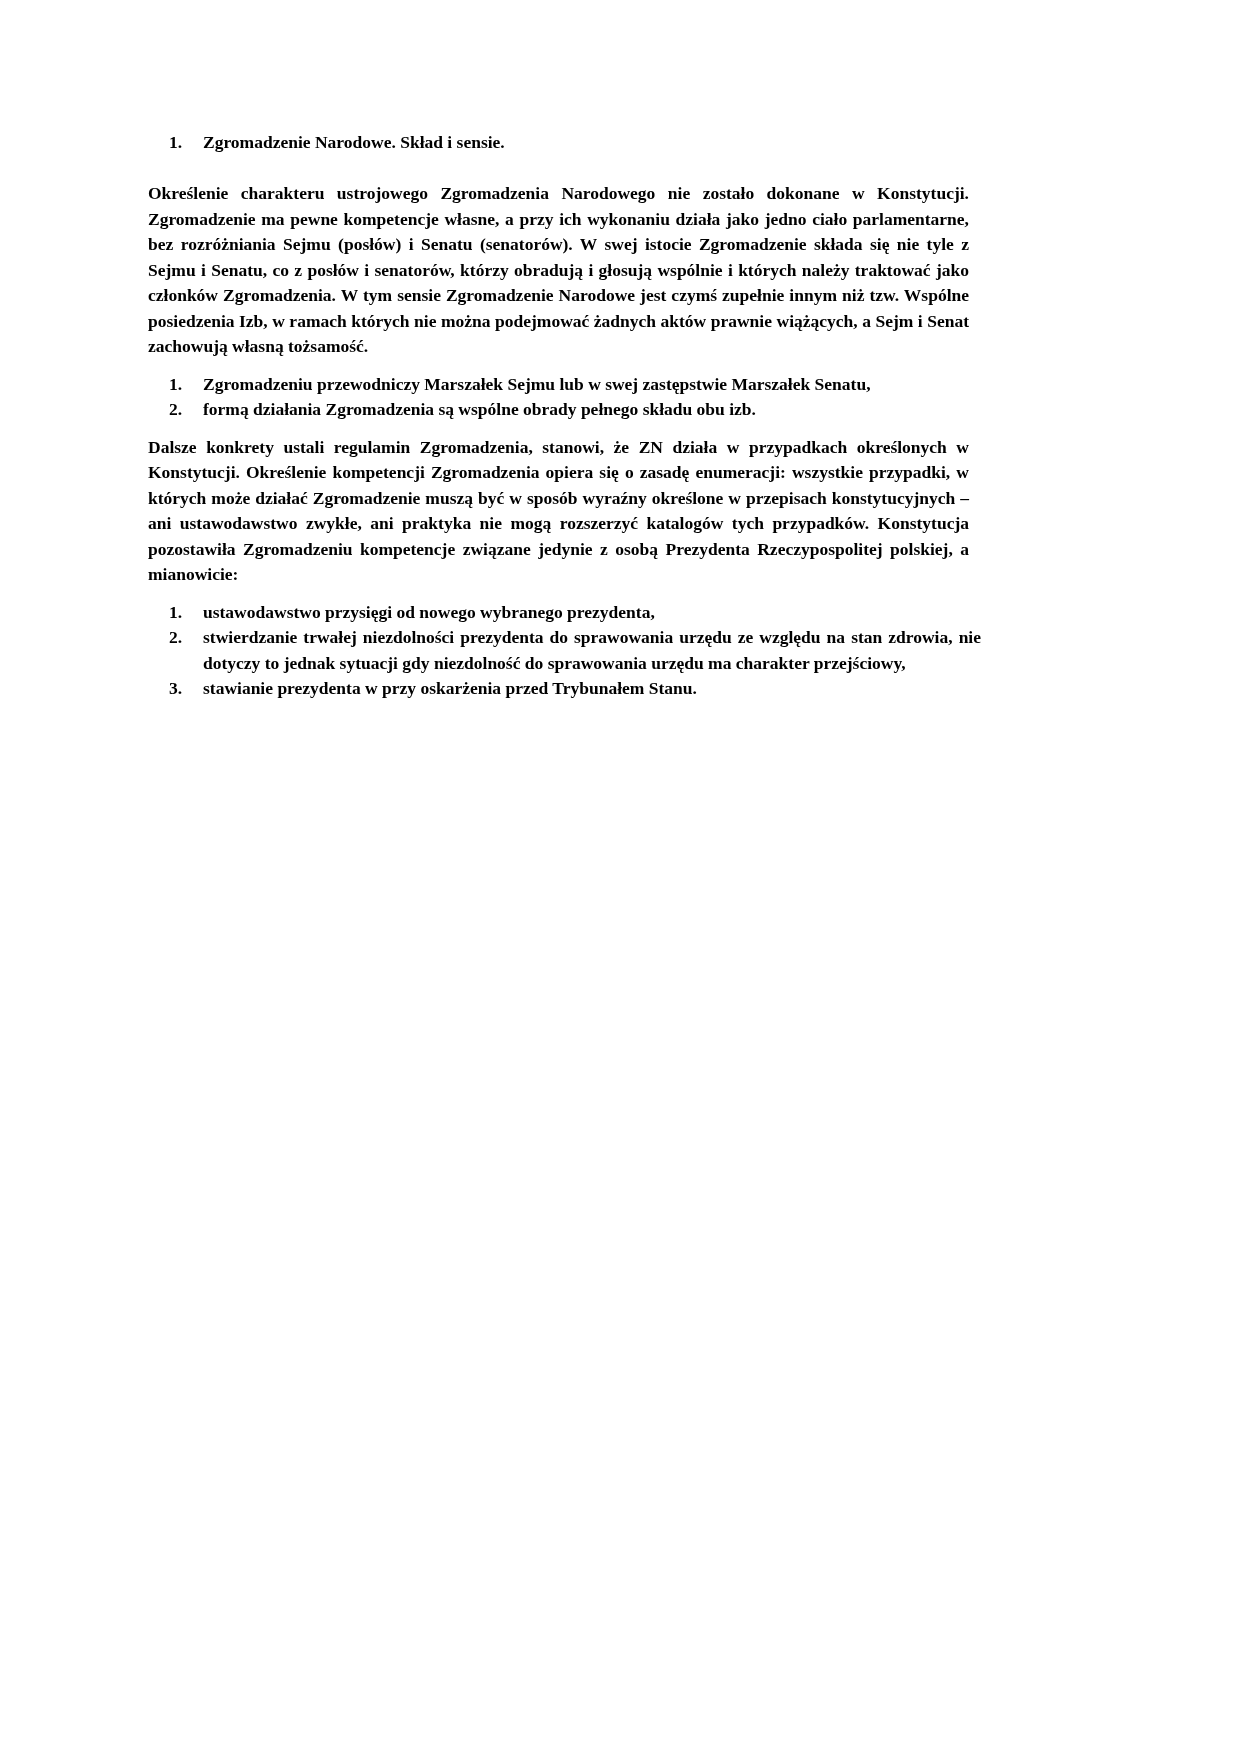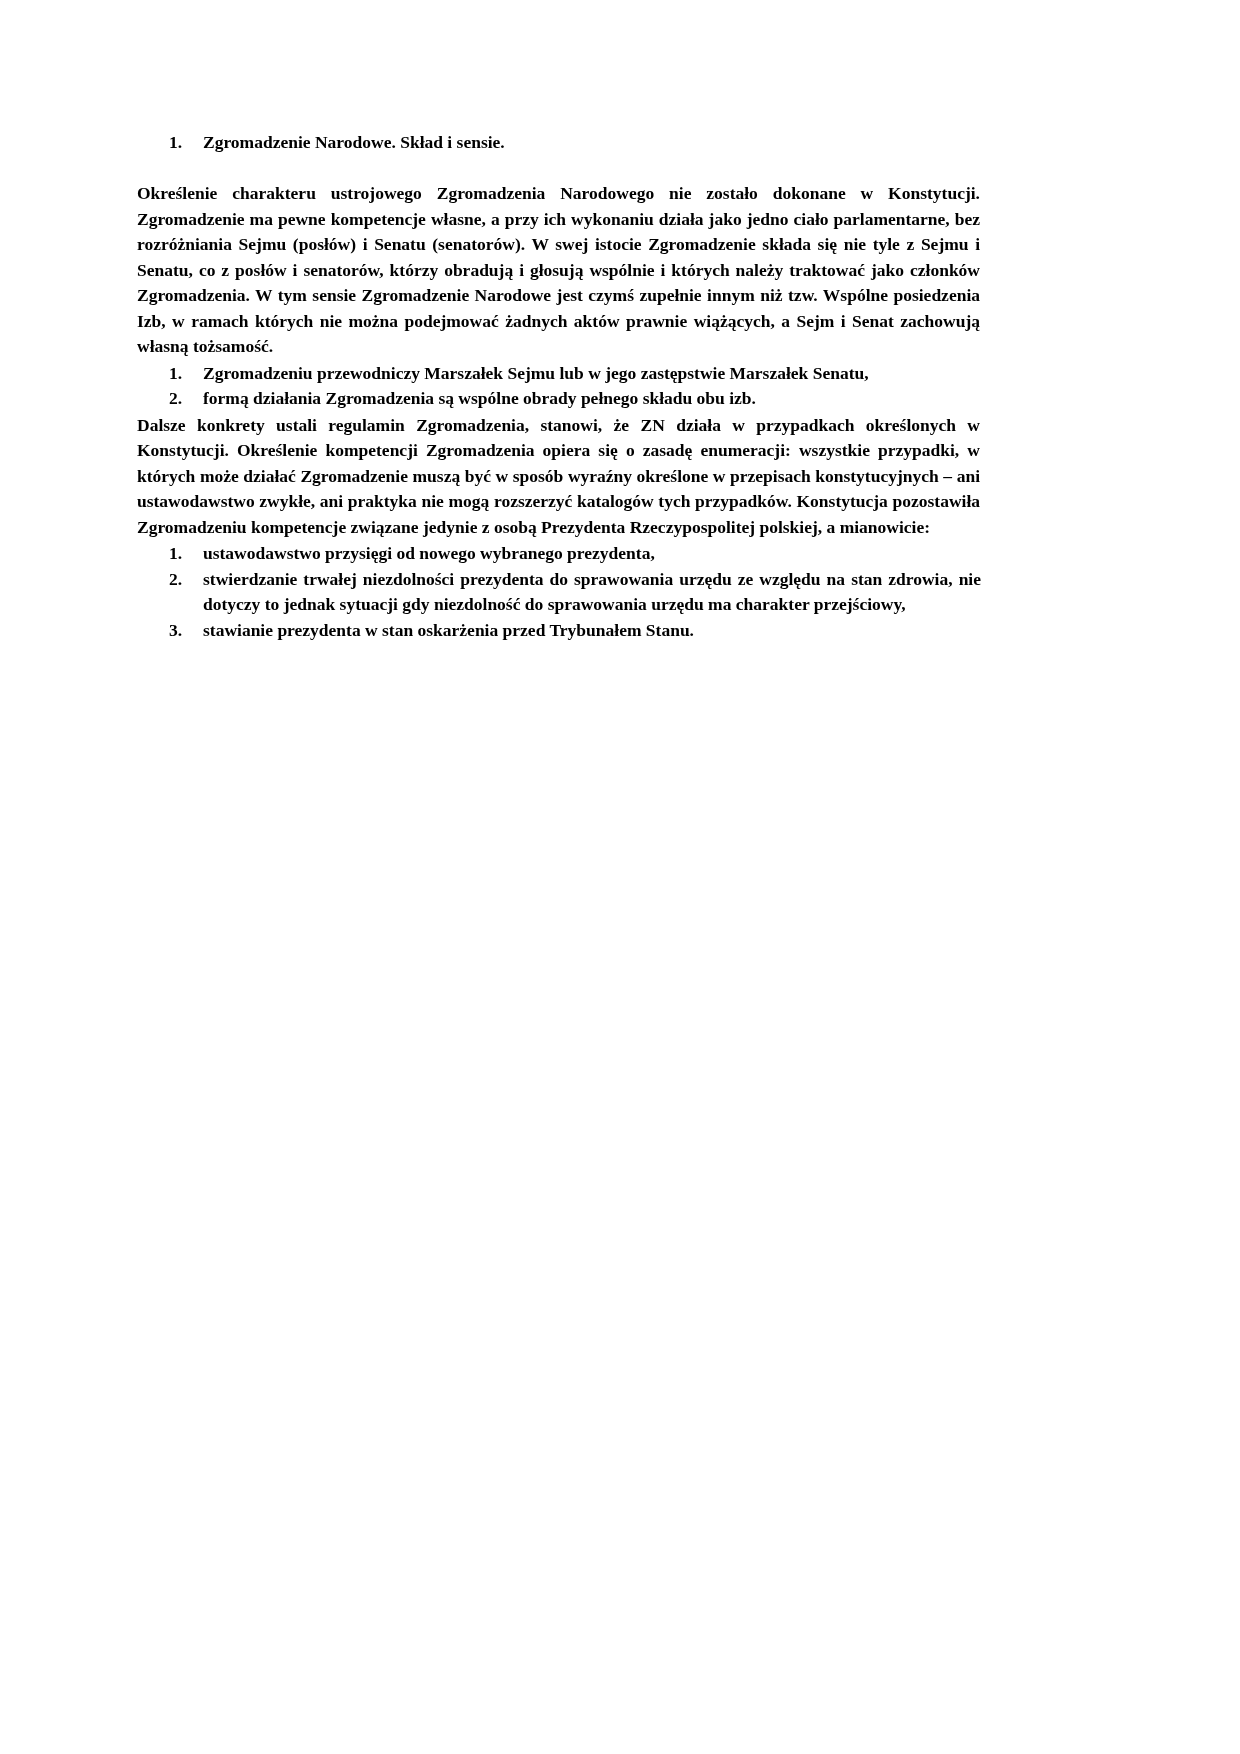--- a/index.html
+++ b/index.html
@@ -24,21 +24,21 @@
   .heading {
     display: flex;
     padding-left: 33px;
     margin: 0 0 25.5px 0;
   }
   .h-num {
     flex: none;
     width: 34px;
   }
   .para {
-    margin: 1px;
+    margin: 12px;
     text-align: justify;
   }
   .list {
     margin: 0;
   }
   .li {
     display: flex;
     padding-left: 33px;
   }
   .li-num {
@@ -59,39 +59,39 @@
     <span class="h-num">1.</span>
     <span class="h-text">Zgromadzenie Narodowe. Skład i sensie.</span>
   </div>
 
   <p class="para">Określenie charakteru ustrojowego Zgromadzenia Narodowego nie zostało dokonane w Konstytucji. Zgromadzenie ma pewne kompetencje własne, a przy ich wykonaniu działa jako jedno ciało parlamentarne, bez rozróżniania Sejmu (posłów) i Senatu (senatorów). W swej istocie Zgromadzenie składa się nie tyle z Sejmu i Senatu, co z posłów i senatorów, którzy obradują i głosują wspólnie i których należy traktować jako członków Zgromadzenia. W tym sensie Zgromadzenie Narodowe jest czymś zupełnie innym niż tzw. Wspólne posiedzenia Izb, w ramach których nie można podejmować żadnych aktów prawnie wiążących, a Sejm i Senat zachowują własną tożsamość.</p>
 
 
   <div class="list">
     <div class="li">
       <span class="li-num">1.</span>
-      <span class="li-text">Zgromadzeniu przewodniczy Marszałek Sejmu lub w jego zastępstwie Marszałek Senatu,</span>
+      <span class="li-text">Zgromadzeniu przewodniczy Marszałek Sejmu lub w swej zastępstwie Marszałek Senatu,</span>
     </div>
     <div class="li">
       <span class="li-num">2.</span>
       <span class="li-text">formą działania Zgromadzenia są wspólne obrady pełnego składu obu izb.</span>
     </div>
   </div>
 
   <p class="para">Dalsze konkrety ustali regulamin Zgromadzenia, stanowi, że ZN działa w przypadkach określonych w Konstytucji. Określenie kompetencji Zgromadzenia opiera się o zasadę enumeracji: wszystkie przypadki, w których może działać Zgromadzenie muszą być w sposób wyraźny określone w przepisach konstytucyjnych – ani ustawodawstwo zwykłe, ani praktyka nie mogą rozszerzyć katalogów tych przypadków. Konstytucja pozostawiła Zgromadzeniu kompetencje związane jedynie z osobą Prezydenta Rzeczypospolitej polskiej, a mianowicie:</p>
 
   <div class="list">
     <div class="li">
       <span class="li-num">1.</span>
       <span class="li-text">ustawodawstwo przysięgi od nowego wybranego prezydenta,</span>
     </div>
     <div class="li">
       <span class="li-num">2.</span>
       <span class="li-text">stwierdzanie trwałej niezdolności prezydenta do sprawowania urzędu ze względu na stan zdrowia, nie dotyczy to jednak sytuacji gdy niezdolność do sprawowania urzędu ma charakter przejściowy,</span>
     </div>
     <div class="li">
       <span class="li-num">3.</span>
-      <span class="li-text">stawianie prezydenta w stan oskarżenia przed Trybunałem Stanu.</span>
+      <span class="li-text">stawianie prezydenta w przy oskarżenia przed Trybunałem Stanu.</span>
     </div>
   </div>
 
 
 </div>
 
 </body></html>

